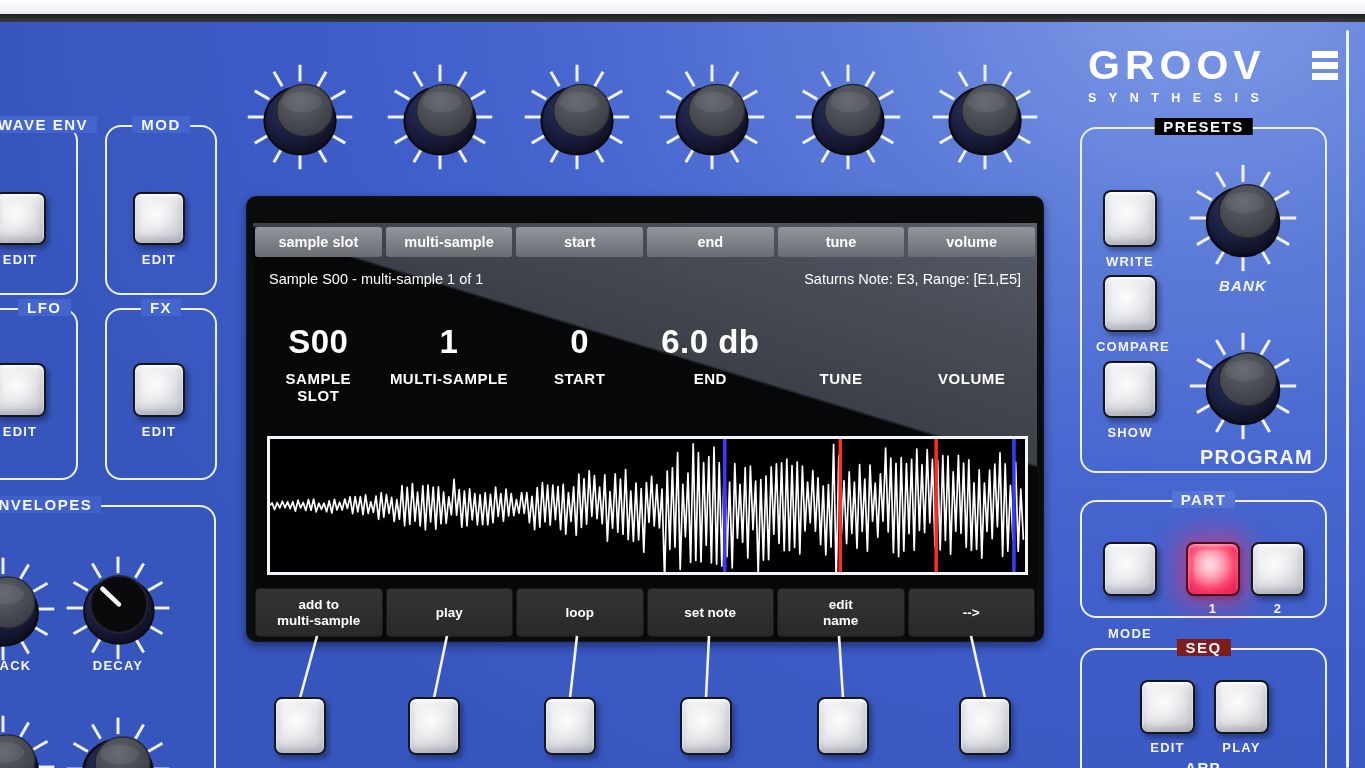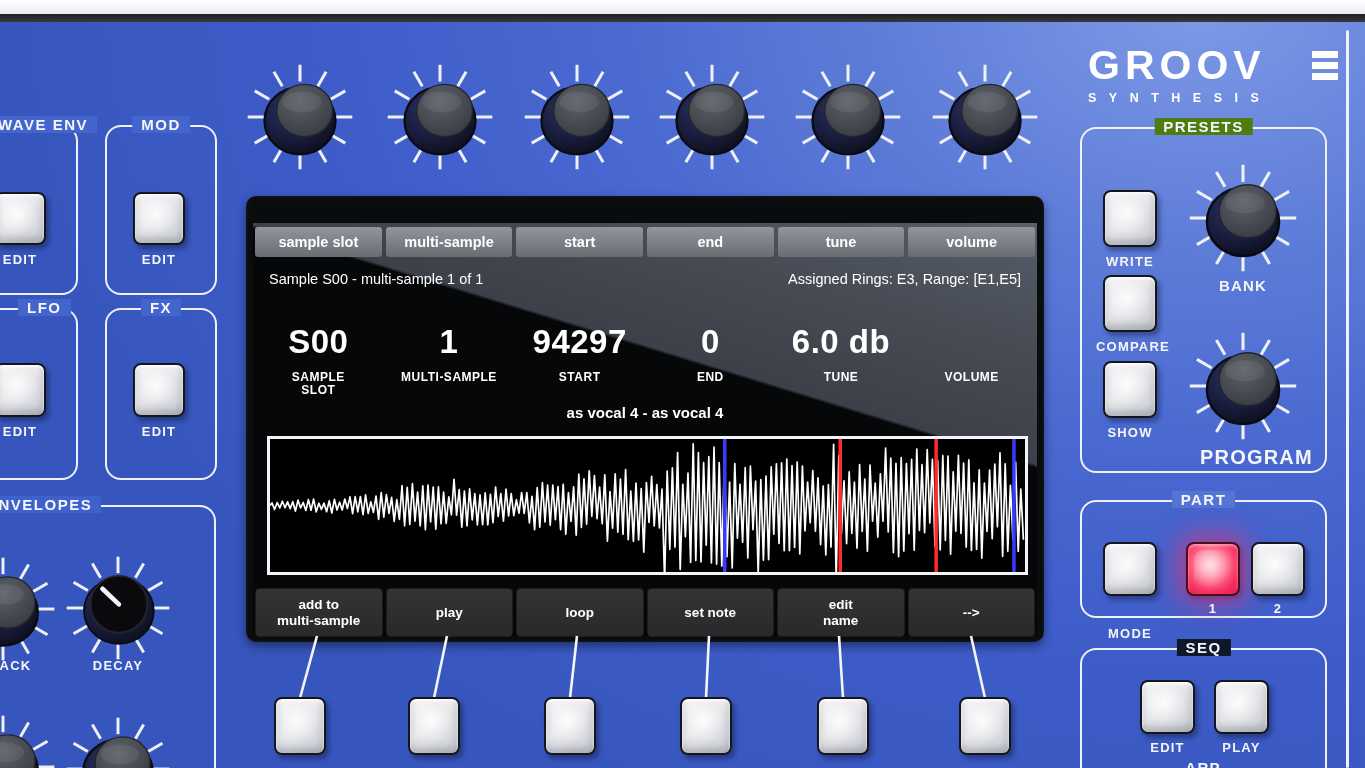--- a/index.html
+++ b/index.html
@@ -14,23 +14,23 @@
     background:linear-gradient(#ffffff,#e9ebef); }
   .edge-strip { position:absolute; left:0; top:14px; width:1365px; height:8px;
     background:linear-gradient(#1d1e21,#39393d); }
 
   
   .secbox { position:absolute; border:2.5px solid #eef1f7; border-radius:16px; }
   .legend { position:absolute; top:-11px; padding:0 9px; color:#f4f6fa;
     font-size:15px; font-weight:bold; letter-spacing:1.5px; white-space:nowrap; }
   .lg-left  { background:#4464ce; }
   .lg-env   { background:#4060cb; }
-  .lg-pre   { background:#4d7c0f; }
+  .lg-pre   { background:#000000; }
   .lg-part  { background:#5474d6; }
-  .lg-seq   { background:#0f172a; }
+  .lg-seq   { background:#7f1d1d; }
 
   .label-sm { position:absolute; color:#f4f6fa; font-size:13px; font-weight:bold;
     letter-spacing:1.2px; text-align:center; white-space:nowrap; }
 
   
   .pbtn { position:absolute; border:2px solid #14161c; border-radius:8px;
     background:linear-gradient(135deg,#f8f8fa 0%,#ececef 42%,#c9cbd1 100%);
     box-shadow: inset 0 2px 3px rgba(255,255,255,.95), inset 0 -5px 8px rgba(125,130,142,.5),
                 3px 4px 5px rgba(8,14,40,.38); }
   .pbtn::after { content:""; position:absolute; inset:6px; border-radius:9px;
@@ -62,21 +62,21 @@
   .tab { background:linear-gradient(#92969c,#686d73); border-radius:3px;
     color:#fff; font-size:14.5px; font-weight:bold; display:flex;
     align-items:center; justify-content:center; }
   .statusrow { position:absolute; left:0; top:48px; width:784px; padding:0 16px;
     display:flex; justify-content:space-between; color:#fff; font-size:14.5px; font-weight:normal; }
   .valgrid { position:absolute; left:0; top:100px; width:784px;
     display:grid; grid-template-columns:repeat(6,1fr); }
   .pval { color:#fff; font-size:33px; font-weight:bold; text-align:center; letter-spacing:.5px; }
   .lblgrid { position:absolute; left:0; top:148px; width:784px;
     display:grid; grid-template-columns:repeat(6,1fr); }
-  .plbl { color:#fff; font-size:12px; font-weight:bold; text-align:center;
+  .plbl { color:#fff; font-size:15px; font-weight:bold; text-align:center;
     letter-spacing:.5px; white-space:pre-line; line-height:1.1; }
   .subtitle { position:absolute; left:0; top:181px; width:784px; text-align:center;
     color:#fff; font-size:15px; font-weight:bold; }
   .wavebox { position:absolute; left:14px; top:213px; width:761px; height:139px;
     border:3px solid #f2f4f8; background:#000; }
   .wavebox svg { width:100%; height:100%; display:block; }
   .softrow { position:absolute; left:2px; top:365px; width:780px; height:49px;
     display:grid; grid-template-columns:repeat(6,1fr); gap:3px; }
   .softkey { background:linear-gradient(#323436,#27292b); border:1px solid #1a1b1d;
     border-radius:4px; color:#fff; font-size:13.5px; font-weight:bold;
@@ -451,39 +451,37 @@
     <div class="tabs">
       <div class="tab">sample slot</div>
       <div class="tab">multi-sample</div>
       <div class="tab">start</div>
       <div class="tab">end</div>
       <div class="tab">tune</div>
       <div class="tab">volume</div>
     </div>
     <div class="statusrow">
       <span>Sample S00 - multi-sample 1 of 1</span>
-      <span>Assigned Rings: E3, Range: [E1,E5]</span>
+      <span>Saturns Note: E3, Range: [E1,E5]</span>
     </div>
     <div class="valgrid">
       <div class="pval">S00</div>
       <div class="pval">1</div>
-      <div class="pval">94297</div>
       <div class="pval">0</div>
       <div class="pval">6.0 db</div>
     </div>
     <div class="lblgrid">
       <div class="plbl">SAMPLE
 SLOT</div>
       <div class="plbl">MULTI-SAMPLE</div>
       <div class="plbl">START</div>
       <div class="plbl">END</div>
       <div class="plbl">TUNE</div>
       <div class="plbl">VOLUME</div>
     </div>
-    <div class="subtitle">as vocal 4 - as vocal 4</div>
     <div class="wavebox">
       <svg id="wave-svg" viewBox="0 0 755 133" preserveAspectRatio="none">
           <path d="M0,66.5L2.0,63.9L4.6,70.5L7.2,63.5L9.8,68.9L12.4,62.2L15.0,68.7L17.6,62.9L20.2,69.6L22.8,62.7L25.4,72.1L28.0,61.2L30.6,68.9L33.2,63.5L35.8,71.5L38.4,60.7L41.0,71.2L43.6,60.1L46.2,72.8L48.8,64.2L51.4,70.4L54.0,64.2L56.6,72.7L59.2,61.9L61.8,74.0L64.4,60.3L67.0,71.0L69.6,63.2L72.2,71.0L74.8,60.0L77.4,69.4L80.0,57.9L82.6,74.6L85.2,57.6L87.8,72.9L90.4,57.5L93.0,75.7L95.6,55.8L98.2,74.5L100.8,62.8L103.4,73.3L106.0,57.2L108.6,80.4L111.2,53.5L113.8,78.1L116.4,55.5L119.0,74.3L121.6,58.3L124.2,82.4L126.8,60.7L129.4,80.3L132.0,46.7L134.6,86.8L137.2,48.3L139.8,85.5L142.4,44.6L145.0,82.2L147.6,53.2L150.2,86.9L152.8,46.9L155.4,90.8L158.0,46.1L160.6,82.9L163.2,48.1L165.8,90.2L168.4,47.9L171.0,84.8L173.6,53.2L176.2,84.5L178.8,57.8L181.4,75.8L184.0,40.3L186.6,76.1L189.2,50.5L191.8,88.3L194.4,52.1L197.0,86.9L199.6,49.8L202.2,80.8L204.8,54.6L207.4,85.9L210.0,55.8L212.6,85.6L215.2,53.8L217.8,85.9L220.4,55.4L223.0,83.6L225.6,48.0L228.2,77.5L230.8,54.6L233.4,82.2L236.0,50.2L238.6,76.8L241.2,54.5L243.8,76.6L246.4,60.7L249.0,74.2L251.6,53.5L254.2,74.4L256.8,53.5L259.4,83.8L262.0,57.4L264.6,90.6L267.2,48.6L269.8,88.1L272.4,43.6L275.0,83.0L277.6,46.2L280.2,86.1L282.8,46.2L285.4,80.6L288.0,47.6L290.6,90.7L293.2,45.4L295.8,95.1L298.4,53.7L301.0,82.5L303.6,47.8L306.2,96.1L308.8,35.2L311.4,88.4L314.0,39.9L316.6,85.1L319.2,31.9L321.8,77.3L324.4,36.5L327.0,79.7L329.6,48.2L332.2,84.8L334.8,35.8L337.4,102.1L340.0,52.5L342.6,89.1L345.2,34.8L347.8,93.1L350.4,40.0L353.0,95.3L355.6,30.5L358.2,100.6L360.8,52.2L363.4,102.3L366.0,44.0L368.6,100.9L371.2,49.5L373.8,113.2L376.4,43.6L379.0,83.4L381.6,37.3L384.2,87.0L386.8,45.5L389.4,89.0L392.0,50.0L394.6,141.9L397.2,32.1L399.8,110.4L402.4,28.9L405.0,108.1L407.6,13.5L410.2,130.4L412.8,45.4L415.4,97.8L418.0,34.0L420.6,123.4L423.2,4.9L425.8,121.6L428.4,13.7L431.0,122.9L433.6,23.7L436.2,106.2L438.8,17.6L441.4,123.9L444.0,8.2L446.6,125.2L449.2,23.5L451.8,127.1L454.4,19.5L457.0,117.7L459.6,43.1L462.2,128.9L464.8,24.6L467.4,99.1L470.0,45.4L472.6,103.3L475.2,28.5L477.8,119.1L480.4,27.2L483.0,90.7L485.6,42.1L488.2,134.8L490.8,40.6L493.4,121.1L496.0,37.0L498.6,120.7L501.2,27.8L503.8,95.1L506.4,24.9L509.0,104.5L511.6,23.8L514.2,111.7L516.8,20.1L519.4,111.7L522.0,26.7L524.6,108.4L527.2,23.0L529.8,114.9L532.4,27.0L535.0,92.0L537.6,43.0L540.2,83.8L542.8,31.6L545.4,92.2L548.0,38.9L550.6,105.6L553.2,47.0L555.8,115.9L558.4,45.6L561.0,108.1L563.6,5.3L566.2,141.4L568.8,16.9L571.4,95.2L574.0,41.8L576.6,104.6L579.2,32.8L581.8,94.5L584.4,43.2L587.0,109.1L589.6,25.6L592.2,92.4L594.8,40.1L597.4,112.3L600.0,26.0L602.6,82.1L605.2,44.0L607.8,98.1L610.4,34.9L613.0,82.2L615.6,9.1L618.2,92.9L620.8,19.2L623.4,113.7L626.0,24.4L628.6,117.7L631.2,18.6L633.8,112.1L636.4,24.6L639.0,94.6L641.6,20.4L644.2,111.3L646.8,10.0L649.4,91.5L652.0,25.7L654.6,93.6L657.2,10.5L659.8,84.0L662.4,20.4L665.0,107.3L667.6,21.3L670.2,111.0L672.8,16.7L675.4,101.5L678.0,17.1L680.6,115.3L683.2,32.9L685.8,92.2L688.4,16.3L691.0,94.4L693.6,24.1L696.2,108.1L698.8,20.8L701.4,111.5L704.0,43.9L706.6,110.4L709.2,30.8L711.8,119.1L714.4,44.1L717.0,92.4L719.6,31.1L722.2,99.7L724.8,25.0L727.4,87.8L730.0,13.9L732.6,117.4L735.2,24.8L737.8,112.3L740.4,46.4L743.0,100.8L745.6,23.0L748.2,112.5L750.8,50.2L753.4,100.7" fill="none" stroke="#ffffff" stroke-width="1.7" stroke-linejoin="round"></path>
           <rect x="453.0" y="0" width="3.5" height="133" fill="#3a3aff"></rect>
           <rect x="568.5" y="0" width="3.5" height="133" fill="#ff2a2a"></rect>
           <rect x="664.4" y="0" width="3.5" height="133" fill="#ff2a2a"></rect>
           <rect x="742.2" y="0" width="3.5" height="133" fill="#3a3aff"></rect>
         </svg>
     </div>
     <div class="softrow">
@@ -565,21 +563,21 @@
       <line x1="-19.000000000000004" y1="32.90896534380867" x2="-28.000000000000007" y2="48.49742261192856" stroke="#eef1f7" stroke-width="3.2"></line>
       <line x1="-32.90896534380866" y1="19.000000000000018" x2="-48.49742261192855" y2="28.000000000000025" stroke="#eef1f7" stroke-width="3.2"></line>
       <line x1="-38" y1="6.980486755139913e-15" x2="-56" y2="1.0287033112837767e-14" stroke="#eef1f7" stroke-width="3.2"></line>
       <line x1="-32.90896534380867" y1="-19.000000000000004" x2="-48.49742261192856" y2="-28.000000000000007" stroke="#eef1f7" stroke-width="3.2"></line>
       <line x1="-19.000000000000018" y1="-32.90896534380866" x2="-28.000000000000025" y2="-48.49742261192855" stroke="#eef1f7" stroke-width="3.2"></line>
       <ellipse cx="0" cy="4" rx="38" ry="36" fill="url(#kg10s)" stroke="#0a0b12" stroke-width="2.5"></ellipse>
         <ellipse cx="5" cy="-7" rx="30" ry="28" fill="url(#kg10c)" stroke="#23252a" stroke-width="1.5"></ellipse>
         <ellipse cx="2" cy="-16" rx="21" ry="11" fill="rgba(255,255,255,0.07)"></ellipse>
     </svg>
   </div>
-<div class="label-sm" style="left:1211px; top:277px; width:64px; font-size:15px;">BANK</div>
+<div class="label-sm" style="left:1211px; top:277px; width:64px; font-size:15px;font-style:italic;">BANK</div>
 <div class="knob" style="left:1186px; top:329px; width:114px; height:114px;">
     <svg viewBox="-60 -60 120 120">
       <defs>
         <radialGradient id="kg11s" cx="40%" cy="30%" r="75%">
           <stop offset="0%" stop-color="#2d3462"></stop>
           <stop offset="55%" stop-color="#1a1f42"></stop>
           <stop offset="100%" stop-color="#0c0e1a"></stop>
         </radialGradient>
         <radialGradient id="kg11c" cx="42%" cy="32%" r="80%">
           <stop offset="0%" stop-color="#5d6169"></stop>

